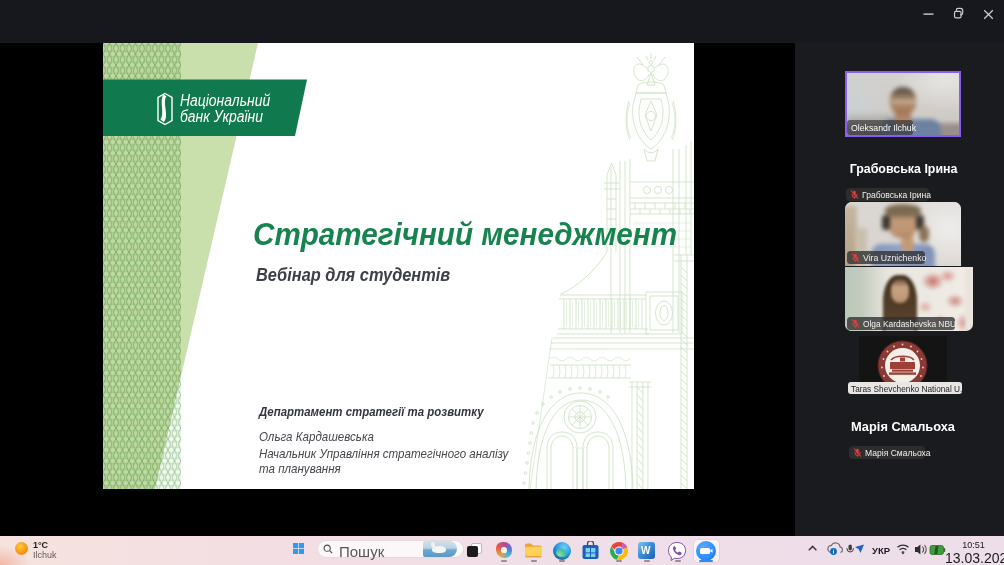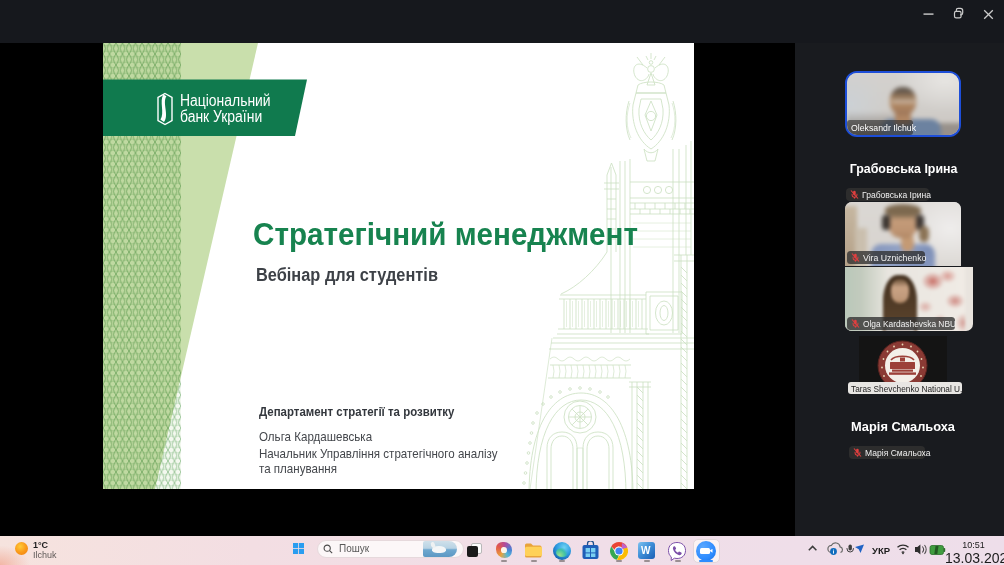--- a/index.html
+++ b/index.html
@@ -1,38 +1,38 @@
 <!DOCTYPE html>
 <html><head>
 <meta charset="utf-8">
 <style>
   * { margin:0; padding:0; box-sizing:border-box; }
   html,body { width:1004px; height:565px; overflow:hidden; background:#000; font-family:"Liberation Sans", sans-serif; }
   .abs { position:absolute; }
   #titlebar { position:absolute; left:0; top:0; width:1004px; height:43px; background:#16181d; }
   #sidebar { position:absolute; left:795px; top:43px; width:209px; height:493px; background:#191b1f; }
-  #slide { position:absolute; left:103px; top:43px; width:591px; height:446px; background:#fff; }
+  #slide { position:absolute; left:103px; top:43px; width:591px; height:446px; background:#fff;font-style:italic; }
   #taskbar { position:absolute; left:0; top:536px; width:1004px; height:29px;
      background:linear-gradient(90deg,#f6e3de 0%,#f3dee3 25%,#f0dee8 60%,#eedeea 100%); }
 </style>
 </head>
 <body>
 <div id="titlebar">
   <svg class="abs" style="left:915px;top:0" width="89" height="30" viewBox="0 0 89 30">
     <rect x="8.5" y="13.4" width="10" height="1.4" fill="#cbcbcb"></rect>
     <g stroke="#cbcbcb" stroke-width="1.2" fill="none">
       <rect x="39.5" y="11.3" width="6.6" height="6.6" rx="1.6"></rect>
       <path d="M41.3 11.2 v-1 a1.8 1.8 0 0 1 1.8 -1.8 h2.4 a2.2 2.2 0 0 1 2.2 2.2 v2.4 a1.8 1.8 0 0 1 -1.8 1.8 h-0.8"></path>
       <path d="M69.2 10.2 l8.6 8.6 M77.8 10.2 l-8.6 8.6" stroke-width="1.3"></path>
     </g>
   </svg>
 </div>
 <div id="sidebar"></div>
 
-<div class="abs" style="left:845px;top:71px;width:116px;height:66px;border:2px solid #1d4ed8;border-radius:12px;overflow:hidden;background:#d3d1ce;">
+<div class="abs" style="left:845px;top:71px;width:116px;height:66px;border:2px solid #8b5cf6;border-radius:0;overflow:hidden;background:#d3d1ce;">
   <div class="abs" style="left:-4px;top:-4px;width:120px;height:70px;filter:blur(2px);">
     <div class="abs" style="left:0;top:0;width:120px;height:70px;background:
       radial-gradient(70px 45px at 85% 15%, #e7e5e2 0%, rgba(231,229,226,0) 70%),
       radial-gradient(55px 50px at 5% 50%, #ccd1d5 0%, rgba(204,209,213,0) 70%),
       linear-gradient(180deg,#d4d2cf 0%,#d0cdc9 60%,#c8c2bc 100%);"></div>
     <div class="abs" style="left:4px;top:42px;width:48px;height:28px;background:linear-gradient(180deg,rgba(125,117,109,0.0),rgba(95,89,83,0.8));"></div>
     <div class="abs" style="left:44px;top:54px;width:76px;height:16px;background:#70665e;opacity:0.55;"></div>
     <div class="abs" style="left:38px;top:50px;width:60px;height:20px;border-radius:10px 10px 0 0;background:#6c82a0;"></div>
     <div class="abs" style="left:52px;top:42px;width:16px;height:14px;background:#b08663;"></div>
     <div class="abs" style="left:47px;top:18px;width:26px;height:28px;border-radius:46% 46% 44% 44%;background:linear-gradient(180deg,#60564c 0%,#6b5c4f 20%,#b2885f 40%,#aa815f 78%,#9b7459 100%);"></div>
@@ -289,21 +289,21 @@
         <rect x="0" y="5.9" width="5.1" height="5.1"></rect>
         <rect x="5.9" y="5.9" width="5.1" height="5.1"></rect>
       </g>
   </svg>
 
   <div class="abs" style="left:317px;top:4px;width:147px;height:17.5px;border-radius:9px;background:#fcf7f8;border:1px solid #e6d9dc;"></div>
   <svg class="abs" style="left:323px;top:8px" width="10" height="10" viewBox="0 0 10 10">
     <circle cx="4.2" cy="4.2" r="3.1" fill="none" stroke="#4a4a4a" stroke-width="1.1"></circle>
     <path d="M6.6 6.6 L9.2 9.2" stroke="#4a4a4a" stroke-width="1.1"></path>
   </svg>
-  <div class="abs" style="left:339px;top:7px;color:#585858;font-size:10px;">Пошук</div>
+  <div class="abs" style="left:339px;top:7px;color:#585858;font-size:15px;">Пошук</div>
   <div class="abs" style="left:423px;top:4.8px;width:34px;height:16px;border-radius:2px 8px 8px 2px;overflow:hidden;background:linear-gradient(180deg,#cfe0ea 0%,#b8d3e4 45%,#6fa8cf 55%,#5b98c4 100%);">
     <div class="abs" style="left:9px;top:5px;width:14px;height:7px;border-radius:50% 50% 40% 40%;background:#f4f6f7;"></div>
     <div class="abs" style="left:8px;top:1px;width:4px;height:6px;border-radius:50% 50% 0 50%;background:#eef1f2;transform:rotate(-15deg);"></div>
   </div>
 
   <div class="abs" style="left:471px;top:7px;width:11px;height:11px;background:#fdfdfd;border:0.5px solid #b8b8b8;border-radius:2px;"></div>
   <div class="abs" style="left:467px;top:10px;width:11px;height:11px;background:#1b1b1b;border-radius:2px;"></div>
 
   <div class="abs" style="left:496px;top:6px;width:16px;height:16px;border-radius:40% 50% 45% 55%;background:conic-gradient(from 210deg,#e8a33d,#e2574b 25%,#b14a9e 45%,#4a7fd4 65%,#53b8d9 82%,#e8a33d);"></div>
   <div class="abs" style="left:501px;top:11px;width:6px;height:6px;border-radius:45% 55% 50% 50%;background:#fdf4ea;"></div>

